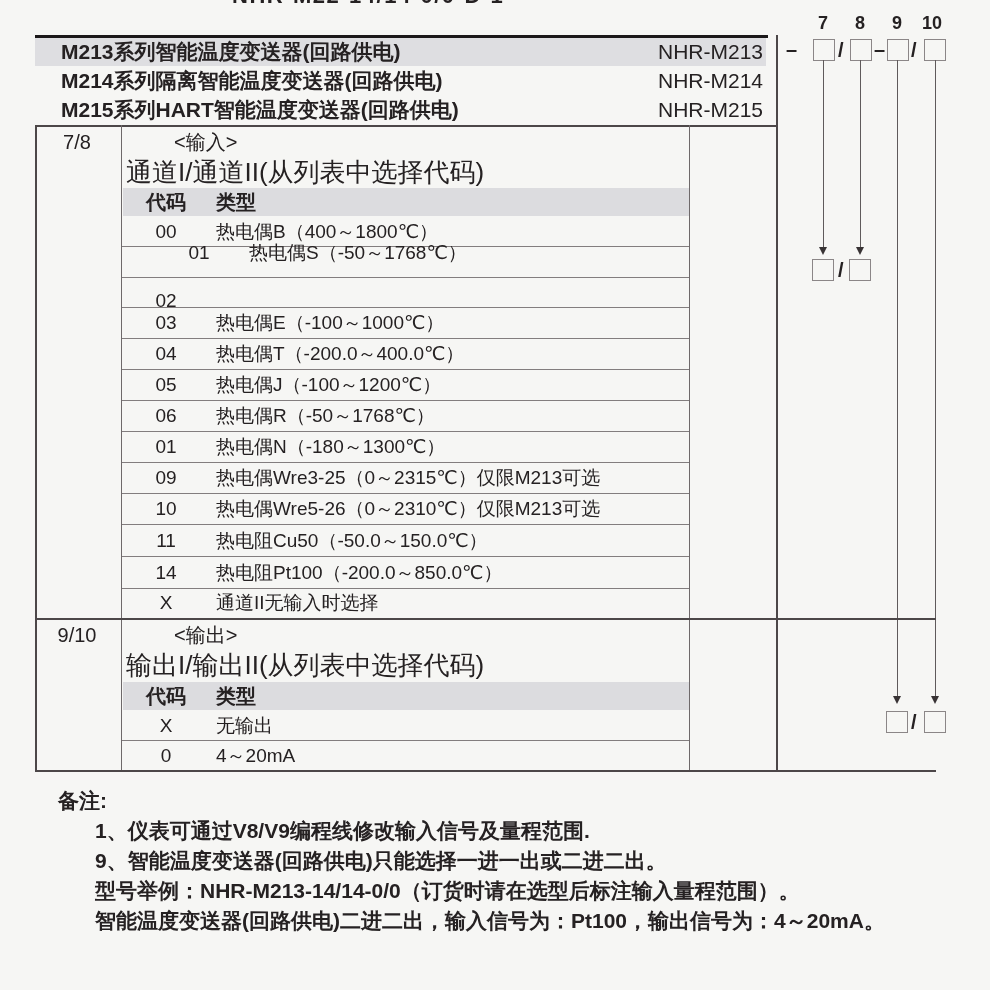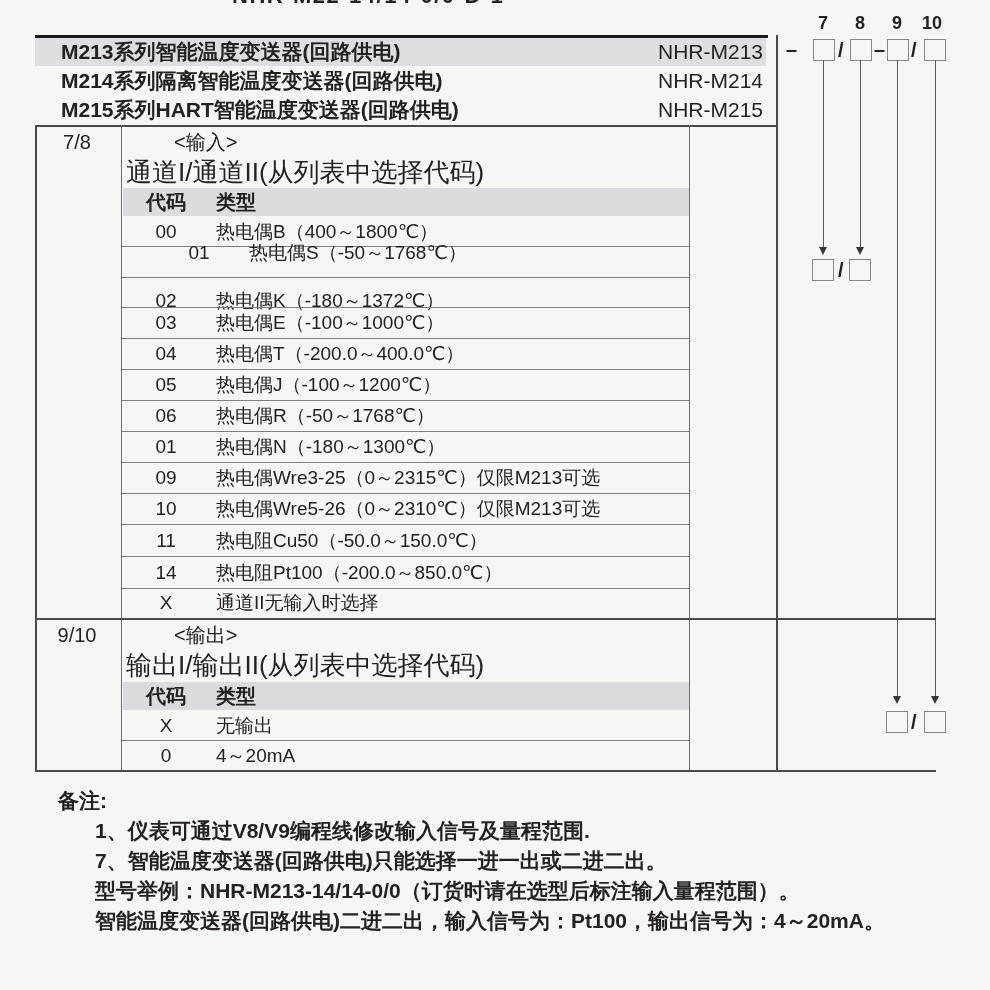--- a/index.html
+++ b/index.html
@@ -119,21 +119,20 @@
   <div class="rowline" style="left:122px;top:246px;width:567px;"></div>
 
   <div class="trow" style="top:238px;height:30px;padding-left:33px;">
     <span class="code">01</span>
     <span class="type">热电偶S（-50～1768℃）</span>
   </div>
   <div class="rowline" style="left:122px;top:277px;width:567px;"></div>
 
   <div class="trow" style="top:286px;height:30px;">
     <span class="code">02</span>
-    <span class="type">热电偶K（-180～1372℃）</span>
   </div>
   <div class="rowline" style="left:122px;top:307px;width:567px;"></div>
 
   <div class="trow" style="top:308px;height:30px;">
     <span class="code">03</span>
     <span class="type">热电偶E（-100～1000℃）</span>
   </div>
   <div class="rowline" style="left:122px;top:338px;width:567px;"></div>
 
   <div class="trow" style="top:339px;height:30px;">
@@ -205,17 +204,17 @@
   </div>
   <div class="rowline" style="left:122px;top:740px;width:567px;"></div>
 
   <div class="trow" style="top:741px;height:29px;">
     <span class="code">0</span>
     <span class="type">4～20mA</span>
   </div>
 
   <div class="note-label">备注:</div>
   <div class="note-item" style="top:817px;">1、仪表可通过V8/V9编程线修改输入信号及量程范围.</div>
-  <div class="note-item" style="top:847px;">7、智能温度变送器(回路供电)只能选择一进一出或二进二出。</div>
+  <div class="note-item" style="top:847px;">9、智能温度变送器(回路供电)只能选择一进一出或二进二出。</div>
   <div class="note-item" style="top:877px;">型号举例：NHR-M213-14/14-0/0（订货时请在选型后标注输入量程范围）。</div>
   <div class="note-item" style="top:907px;">智能温度变送器(回路供电)二进二出，输入信号为：Pt100，输出信号为：4～20mA。</div>
 
 </div>
 
 </body></html>

